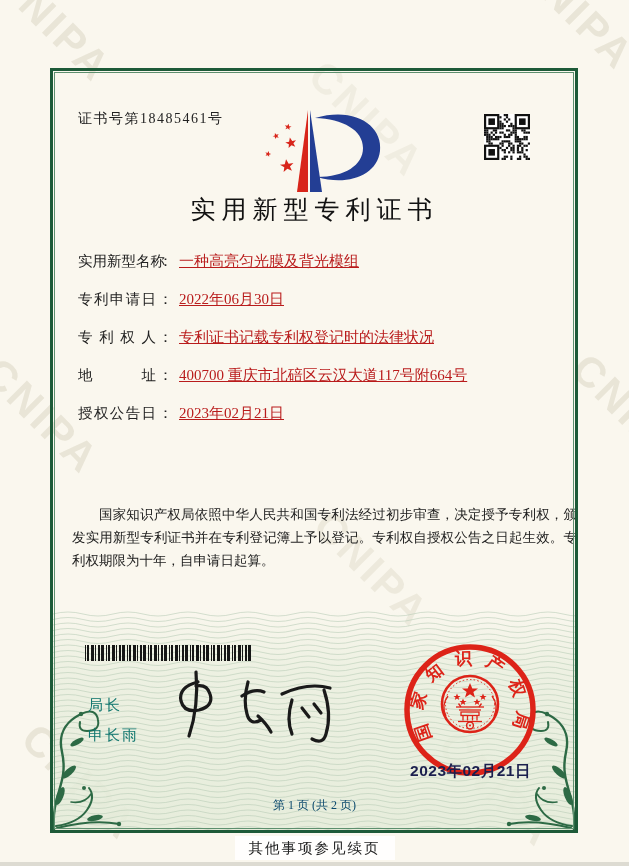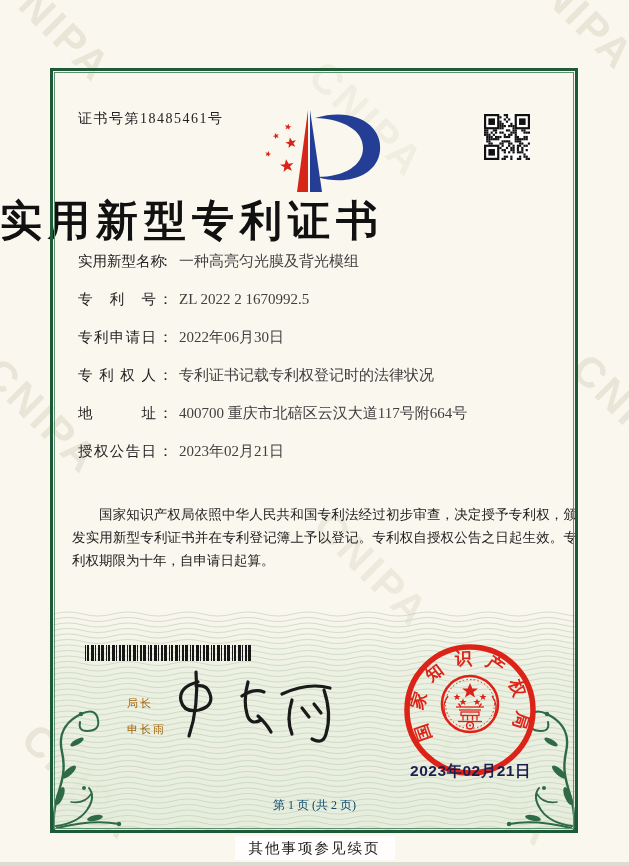--- a/index.html
+++ b/index.html
@@ -22,41 +22,41 @@
     border:3px solid var(--border-green);box-sizing:border-box;pointer-events:none;
   }
   .frame-inner{
     position:absolute;left:1px;top:1px;right:1px;bottom:1px;
     border:1px solid #5d8f6e;
   }
   .cert-no{position:absolute;left:78px;top:110px;z-index:3;font-size:14px;letter-spacing:1.5px;color:#222;}
   .logo{position:absolute;left:253px;top:106px;width:150px;height:92px;z-index:3;}
   .qr{position:absolute;left:484px;top:114px;width:46px;height:46px;z-index:3;background:#fff;}
   .title{
-    position:absolute;left:0;top:193px;width:100%;z-index:3;text-align:left;
-    font-size:42px;font-weight:bold;letter-spacing:6px;color:#111;
+    position:absolute;left:0;top:193px;width:100%;z-index:3;text-align:center;
+    font-size:25px;font-weight:normal;letter-spacing:6px;color:#111;
   }
   .fields{position:absolute;left:78px;top:250px;right:50px;z-index:3;}
   .field-row{position:relative;margin-bottom:15px;font-size:15px;line-height:23px;height:23px;white-space:nowrap;}
   .field-label{
     display:inline-block;width:78px;font-size:14.5px;color:#222;vertical-align:bottom;
     text-align:justify;text-align-last:justify;
   }
   .field-colon{margin-left:2px;color:#222;}
-  .field-value{margin-left:6px;color:#404040;}
+  .field-value{margin-left:6px;color:#b91c1c;text-decoration:underline;}
   .grant-no{position:absolute;left:240px;top:0;}
   .paras{position:absolute;left:72px;right:52px;top:503px;z-index:3;}
   .paras p{margin:0;font-size:13.5px;line-height:1.72;text-indent:2em;color:#1c1c1c;text-align:justify;}
   .band{
     position:absolute;left:53px;top:610px;width:522px;height:220px;z-index:1;
     background:linear-gradient(180deg, rgba(233,239,223,0) 0%, rgba(232,238,221,.7) 26%, rgba(229,236,218,.92) 100%);
   }
   .band svg{position:absolute;left:0;top:0;}
   .barcode{position:absolute;left:85px;top:645px;width:168px;height:16px;z-index:3;}
-  .sig-block{position:absolute;left:88px;top:696px;z-index:3;font-size:11px;color:#a16207;font-family:"Liberation Sans","DejaVu Sans",sans-serif;margin-left:39px;}
+  .sig-block{position:absolute;left:88px;top:696px;z-index:3;font-size:15px;color:#0f766e;font-family:"Liberation Sans","DejaVu Sans",sans-serif;}
   .sig-block div{margin-bottom:11px;letter-spacing:2px;}
   .signature{position:absolute;left:160px;top:666px;width:190px;height:84px;z-index:3;}
   .seal{position:absolute;left:398px;top:640px;width:145px;height:145px;z-index:4;}
   .seal-date{
     position:absolute;left:0px;top:121px;width:145px;text-align:center;z-index:5;
     font-size:15.5px;font-weight:600;color:#1b1f4e;letter-spacing:.5px;
     font-family:"Liberation Sans","DejaVu Sans",sans-serif;white-space:nowrap;
   }
   .ornament{position:absolute;width:112px;height:142px;z-index:2;}
   .ornament.left{left:47px;top:690px;}
@@ -327,23 +327,20 @@
     <rect x="20" y="20" width="1" height="1" fill="#111"></rect>
   </svg>
 
 <div class="title">实用新型专利证书</div>
 
 <div class="fields">
   <div class="field-row">
     <span class="field-label">实用新型名称</span><span class="field-colon">：</span><span class="field-value">一种高亮匀光膜及背光模组</span>
   </div>
   <div class="field-row">
-    <span class="field-label">专利号</span><span class="field-colon">：</span><span class="field-value">ZL 2022 2 1670992.5</span>
-  </div>
-  <div class="field-row">
     <span class="field-label">专利申请日</span><span class="field-colon">：</span><span class="field-value">2022年06月30日</span>
   </div>
   <div class="field-row">
     <span class="field-label">专利权人</span><span class="field-colon">：</span><span class="field-value">专利证书记载专利权登记时的法律状况</span>
   </div>
   <div class="field-row">
     <span class="field-label">地址</span><span class="field-colon">：</span><span class="field-value">400700 重庆市北碚区云汉大道117号附664号</span>
   </div>
   <div class="field-row">
     <span class="field-label">授权公告日</span><span class="field-colon">：</span><span class="field-value">2023年02月21日</span>

